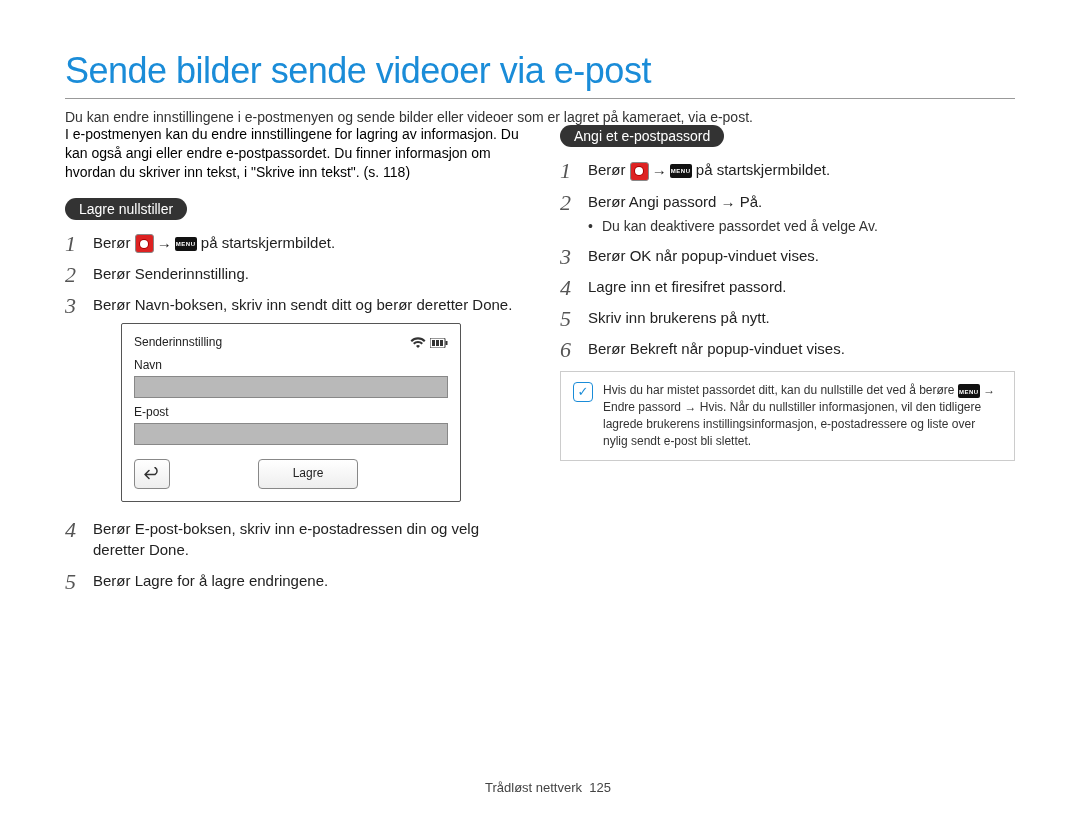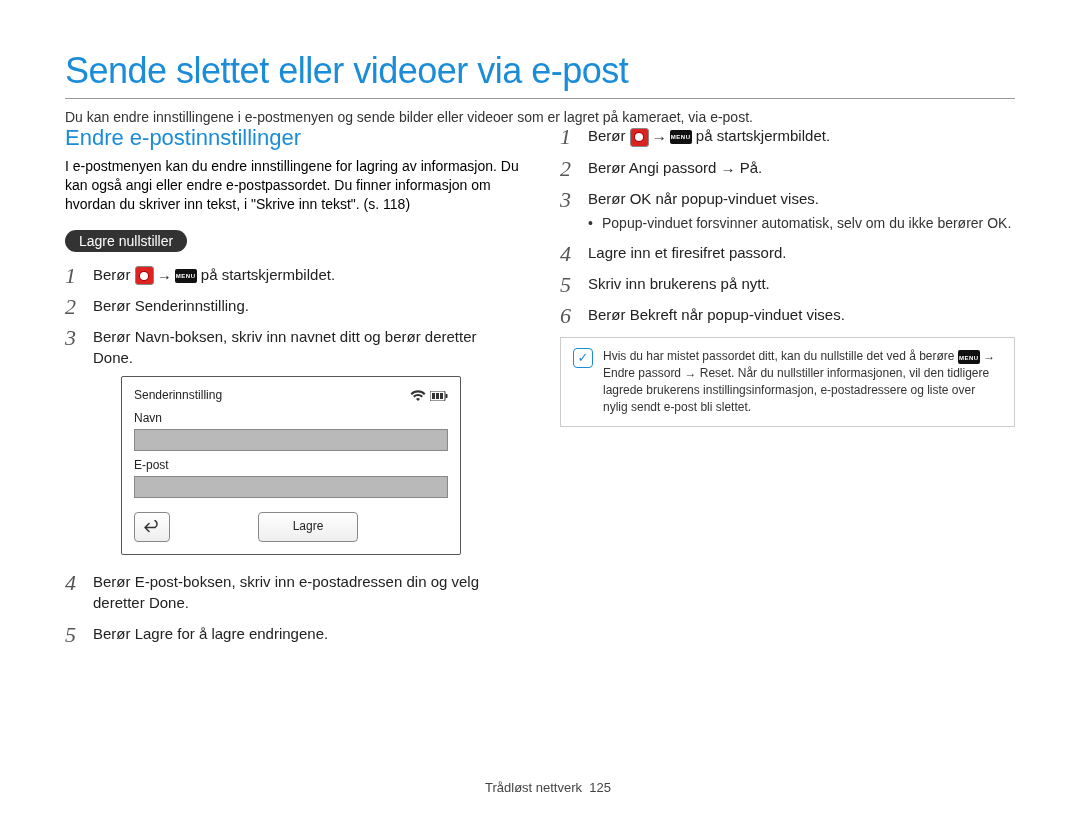--- a/index.html
+++ b/index.html
@@ -239,40 +239,39 @@
       left: 16px;
       right: 0;
       text-align: center;
       font-size: 13px;
       color: #444;
     }
   </style>
 </head>
 <body>
 
-<h1 class="page-title">Sende slettet eller videoer via e-post</h1>
+<h1 class="page-title">Sende bilder sende videoer via e-post</h1>
 <hr class="title-rule">
 <p class="intro">Du kan endre innstillingene i e-postmenyen og sende bilder eller videoer som er lagret på kameraet, via e-post.</p>
 
 <div class="columns">
 
   <div class="col">
-    <h2 class="section-title">Endre e-postinnstillinger</h2>
     <p class="section-desc">I e-postmenyen kan du endre innstillingene for lagring av informasjon. Du kan også angi eller endre e-postpassordet. Du finner informasjon om hvordan du skriver inn tekst, i "Skrive inn tekst". (s. 118)</p>
     <span class="pill">Lagre nullstiller</span>
 
     <ol class="steps">
       <li>
         <span>Berør </span><span class="icon-red"></span><span class="arrow">→</span><span class="icon-menu">MENU</span><span> på startskjermbildet.</span>
       </li>
       <li>
         <span>Berør </span><span class="bold">Senderinnstilling</span><span>.</span>
       </li>
       <li>
-        <span>Berør </span><span class="bold">Navn</span><span>-boksen, skriv inn navnet ditt og berør deretter </span><span class="bold">Done</span><span>.</span>
+        <span>Berør </span><span class="bold">Navn</span><span>-boksen, skriv inn sendt ditt og berør deretter </span><span class="bold">Done</span><span>.</span>
 
         <div class="sender-box">
           <div class="sender-top">
             <span>Senderinnstilling</span>
             <span class="sender-icons">
               <span class="wifi-icon">
                 <svg width="16" height="12" viewBox="0 0 16 12">
                     <path d="M8 11 L6 9 A3 3 0 0 1 10 9 Z M3 6 A7 7 0 0 1 13 6 L11.5 7.5 A5 5 0 0 0 4.5 7.5 Z M0.5 3.5 A10.5 10.5 0 0 1 15.5 3.5 L14 5 A8.5 8.5 0 0 0 2 5 Z" fill="#333"></path>
                   </svg>
               </span>
@@ -304,47 +303,48 @@
       <li>
         <span>Berør </span><span class="bold">E-post</span><span>-boksen, skriv inn e-postadressen din og velg deretter </span><span class="bold">Done</span><span>.</span>
       </li>
       <li>
         <span>Berør </span><span class="bold">Lagre</span><span> for å lagre endringene.</span>
       </li>
     </ol>
   </div>
 
   <div class="col">
+    <span class="pill">Angi et e-postpassord</span>
 
     <ol class="steps">
       <li>
         <span>Berør </span><span class="icon-red"></span><span class="arrow">→</span><span class="icon-menu">MENU</span><span> på startskjermbildet.</span>
       </li>
       <li>
         <span>Berør </span><span class="bold">Angi passord</span><span> → </span><span class="bold">På</span><span>.</span>
-      </li>
-      <li>
-        <span>Berør </span><span class="bold">OK</span><span> når popup-vinduet vises.</span>
         <ul>
           <li>
-            <span>Popup-vinduet forsvinner automatisk, selv om du ikke berører </span><span class="bold">OK</span><span>.</span>
+            <span>Du kan deaktivere passordet ved å velge </span><span class="bold">Av</span><span>.</span>
           </li>
         </ul>
+      </li>
+      <li>
+        <span>Berør </span><span class="bold">OK</span><span> når popup-vinduet vises.</span>
       </li>
       <li>Lagre inn et firesifret passord.</li>
       <li>Skriv inn brukerens på nytt.</li>
       <li>
         <span>Berør </span><span class="bold">Bekreft</span><span> når popup-vinduet vises.</span>
       </li>
     </ol>
 
     <div class="note-box">
       <div class="note-icon">✓</div>
       <div>
-        <span>Hvis du har mistet passordet ditt, kan du nullstille det ved å berøre </span><span class="icon-menu">MENU</span><span> → </span><span class="bold">Endre passord</span><span> → </span><span class="bold">Reset</span><span>. Når du nullstiller informasjonen, vil den tidligere lagrede brukerens instillingsinformasjon, e-postadressere og liste over nylig sendt e-post bli slettet.</span>
+        <span>Hvis du har mistet passordet ditt, kan du nullstille det ved å berøre </span><span class="icon-menu">MENU</span><span> → </span><span class="bold">Endre passord</span><span> → </span><span class="bold">Hvis</span><span>. Når du nullstiller informasjonen, vil den tidligere lagrede brukerens instillingsinformasjon, e-postadressere og liste over nylig sendt e-post bli slettet.</span>
       </div>
     </div>
   </div>
 </div>
 
 <div class="footer">
   <span>Trådløst nettverk</span>&nbsp;&nbsp;<span>125</span>
 </div>
 
 </body></html>

